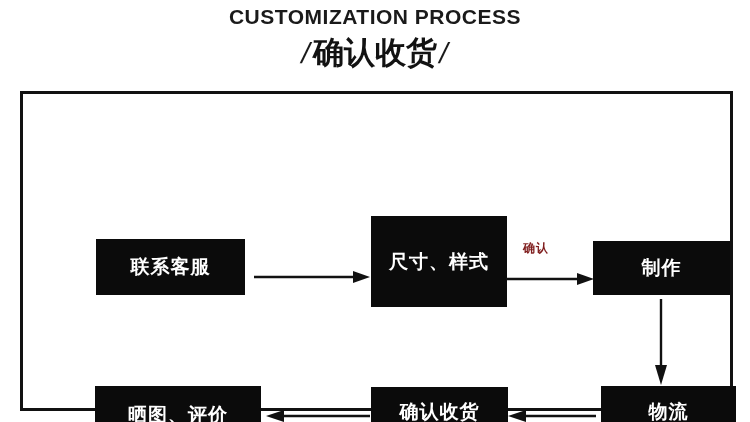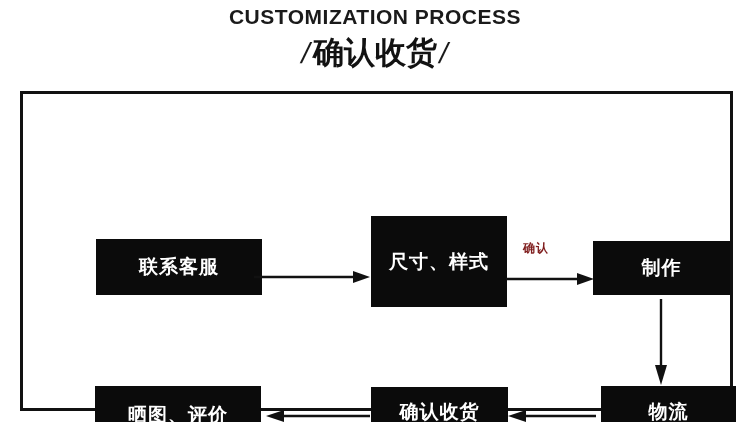--- a/index.html
+++ b/index.html
@@ -77,21 +77,21 @@
     font-size: 19px;
     letter-spacing: 1px;
     box-sizing: border-box;
     text-align: center;
   }
   .box-label {
     display: block;
     white-space: nowrap;
   }
 
-  .box-contact   { left: 73px;  top: 145px; width: 166px; height: 56px; }
+  .box-contact   { left: 73px;  top: 145px; width: 149px; height: 56px; }
   .box-spec      { left: 348px; top: 122px; width: 136px; height: 91px; }
   .box-make      { left: 570px; top: 147px; width: 137px; height: 54px; }
   .box-logistics { left: 578px; top: 292px; width: 135px; height: 51px; }
   .box-confirm   { left: 348px; top: 293px; width: 137px; height: 50px; }
   .box-review    { left: 72px;  top: 292px; width: 166px; height: 57px; }
 
   
   .arrow-h {
     position: absolute;
     height: 14px;

